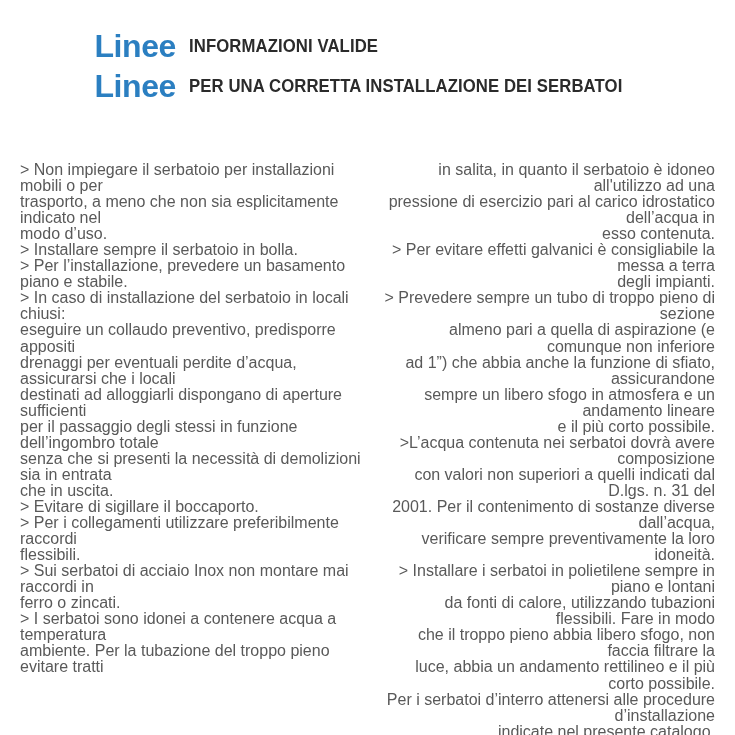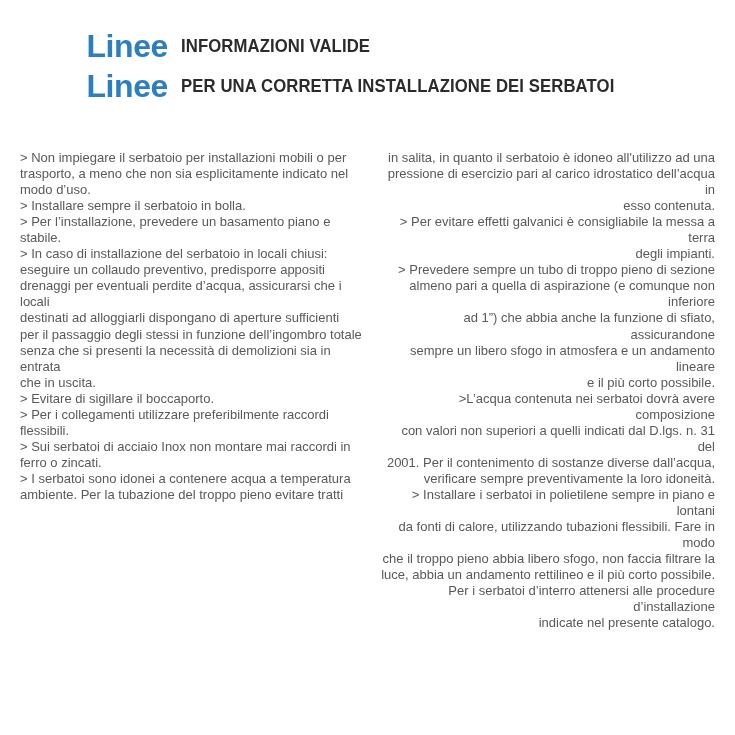--- a/index.html
+++ b/index.html
@@ -18,21 +18,21 @@
   .page {
     position: relative;
     width: 735px;
     height: 735px;
     box-sizing: border-box;
   }
 
   
   .header {
     position: absolute;
-    left: 0;
+    left: 8px;
     top: 26px;
     width: 588px;
     height: 92px;
   }
 
   .brand {
     position: absolute;
     left: 0px;
     top: 0px;
     width: 168px;
@@ -71,23 +71,23 @@
   
   .columns {
     position: absolute;
     left: 0;
     top: 150px;
     width: 735px;
   }
 
   .column {
     position: absolute;
-    top: 0;
+    top: 12px;
     font-family: "Liberation Sans", sans-serif;
-    font-size: 13px;
+    font-size: 16px;
     line-height: 16.05px;
     color: #595959;
   }
   .column-left {
     left: 20px;
     width: 344px;
   }
   .column-right {
     left: 381px;
     width: 334px;

